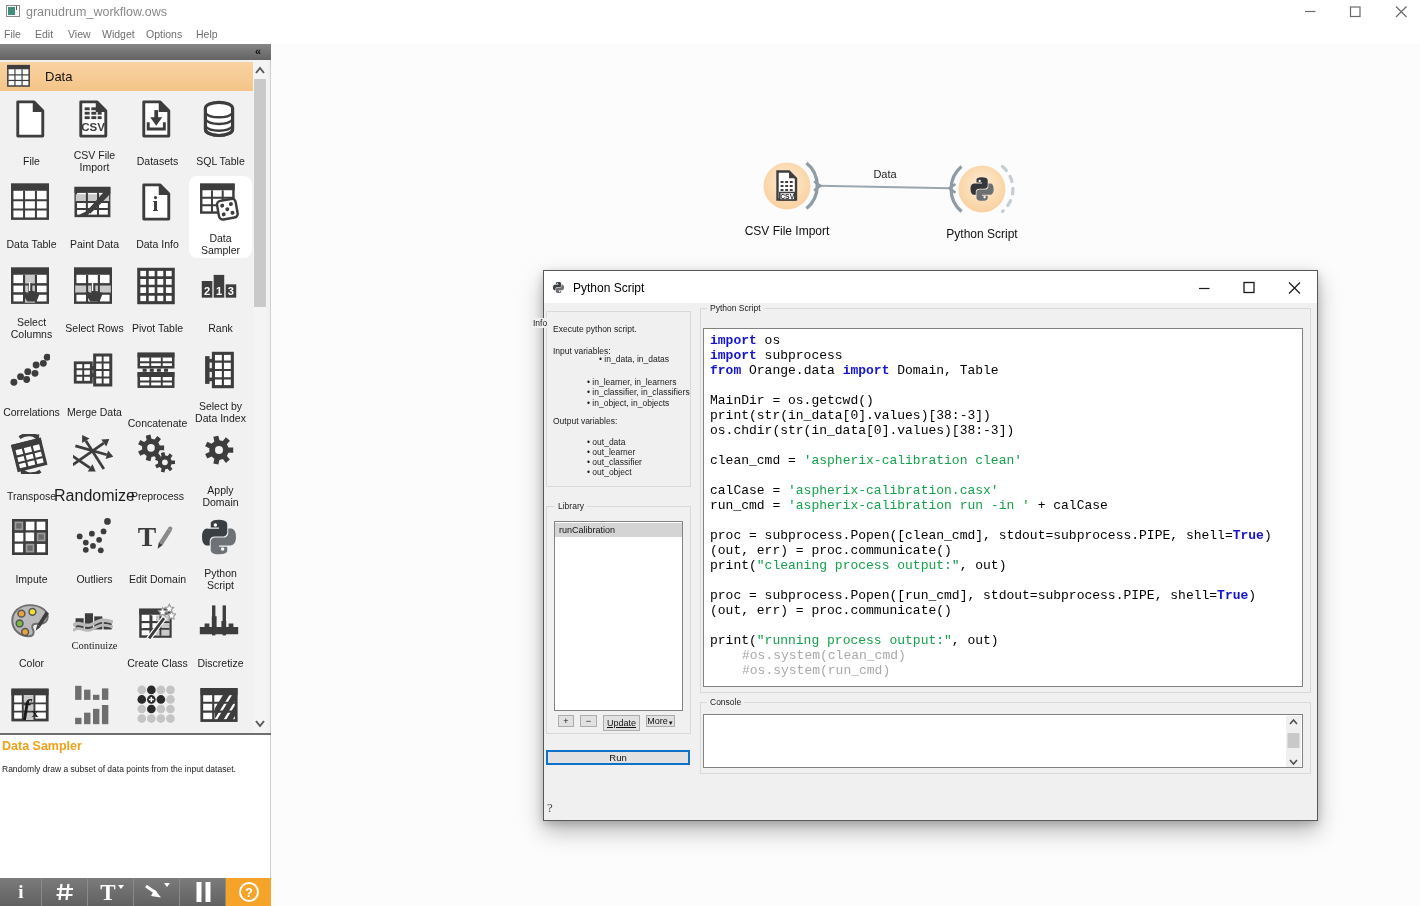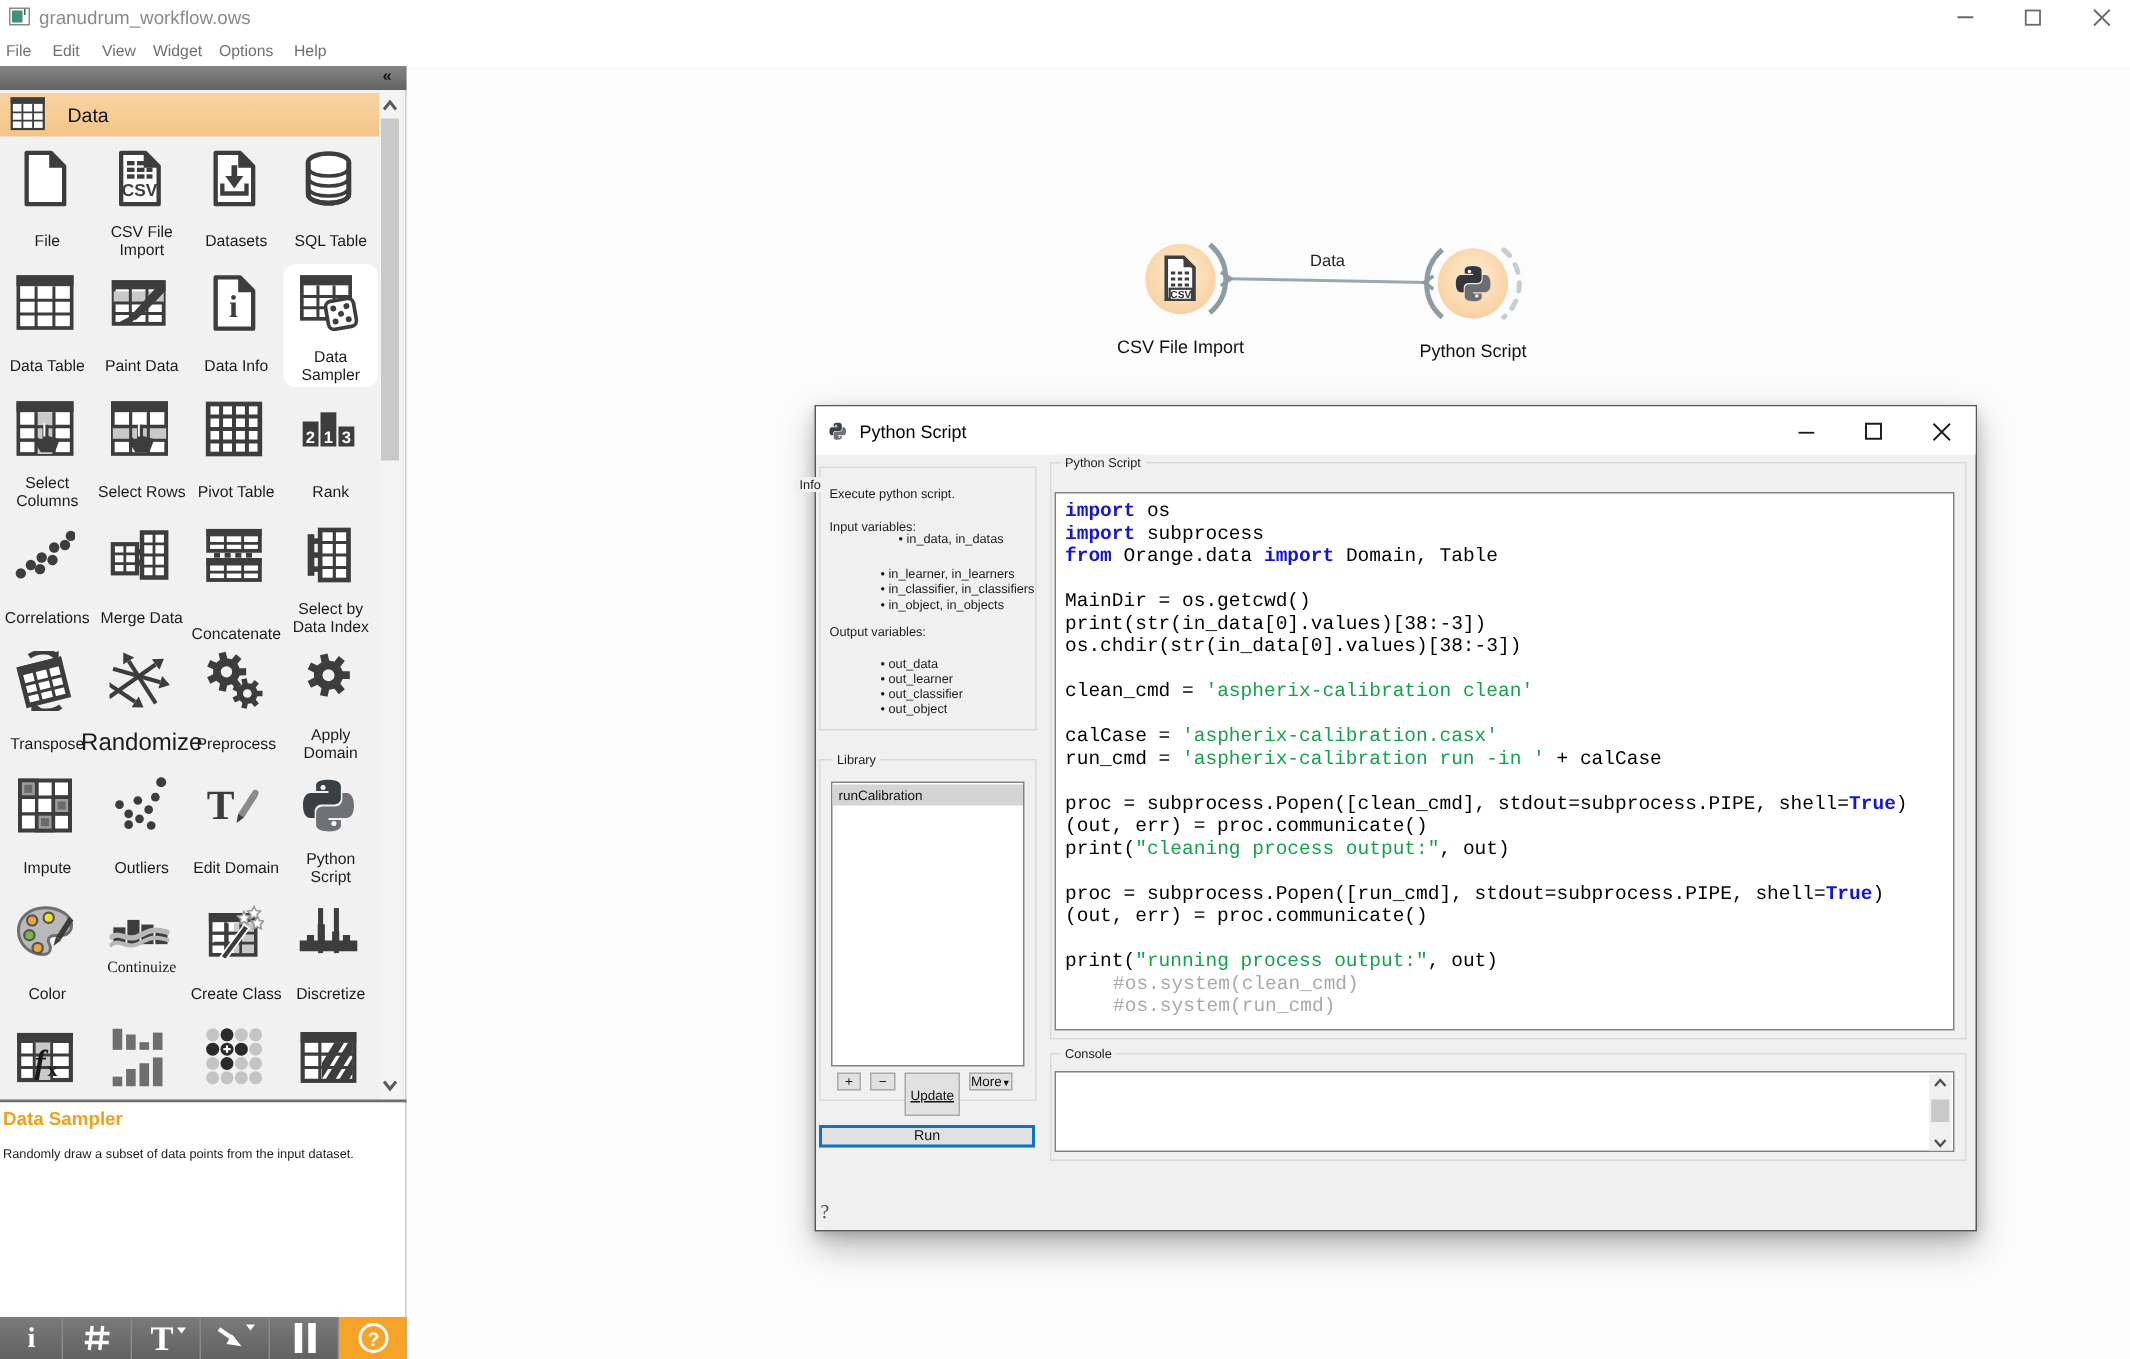--- a/index.html
+++ b/index.html
@@ -519,21 +519,21 @@
 <div class="bl" style="top:457px;">• out_classifier</div>
 <div class="bl" style="top:467px;">• out_object</div>
 
 <div class="gb" style="left:546px;top:506px;width:145px;height:228px;"></div>
 <div class="gbl" style="left:555px;top:501px;">Library</div>
 <div class="abs" style="left:554px;top:521px;width:129px;height:190px;background:#fff;border:1px solid #828282;">
   <div style="margin-top:1px;height:14px;background:#d4d4d4;font-size:9px;color:#111;padding-left:4px;line-height:14px;">runCalibration</div>
 </div>
 <div class="btn" style="left:558px;top:715px;width:16px;height:12px;">+</div>
 <div class="btn" style="left:580px;top:715px;width:17px;height:12px;">−</div>
-<div class="btn" style="left:603px;top:715px;width:37px;height:29px;text-decoration:underline;">Update</div>
+<div class="btn" style="left:603px;top:715px;width:37px;height:16px;text-decoration:underline;">Update</div>
 <div class="btn" style="left:646px;top:715px;width:29px;height:12px;">More<span style="font-size:6px;position:relative;top:2px;">▼</span></div>
 
 <div class="abs" style="left:546px;top:750px;width:144px;height:15px;background:#e1e1e1;border:2px solid #0f72c9;font-size:9.5px;color:#111;display:flex;align-items:center;justify-content:center;">Run</div>
 
 <div class="gb" style="left:700px;top:308px;width:611px;height:385px;"></div>
 <div class="gbl" style="left:707px;top:303px;">Python Script</div>
 <div class="abs" style="left:703px;top:328px;width:600px;height:359px;background:#fff;border:1px solid #828282;overflow:hidden;">
   <pre style="position:absolute;left:6px;top:4px;font-family:'Liberation Mono',monospace;font-size:13px;line-height:15px;color:#000;"><b class="kw">import</b> os<br><b class="kw">import</b> subprocess<br><b class="kw">from</b> Orange.data <b class="kw">import</b> Domain, Table<br><br>MainDir = os.getcwd()<br>print(str(in_data[0].values)[38:-3])<br>os.chdir(str(in_data[0].values)[38:-3])<br><br>clean_cmd = <span class="st">'aspherix-calibration clean'</span><br><br>calCase = <span class="st">'aspherix-calibration.casx'</span><br>run_cmd = <span class="st">'aspherix-calibration run -in '</span> + calCase<br><br>proc = subprocess.Popen([clean_cmd], stdout=subprocess.PIPE, shell=<b class="kw">True</b>)<br>(out, err) = proc.communicate()<br>print(<span class="st">"cleaning process output:"</span>, out)<br><br>proc = subprocess.Popen([run_cmd], stdout=subprocess.PIPE, shell=<b class="kw">True</b>)<br>(out, err) = proc.communicate()<br><br>print(<span class="st">"running process output:"</span>, out)<br><span class="cm">#os.system(clean_cmd)</span><br><span class="cm">#os.system(run_cmd)</span></pre>
 </div>
 

